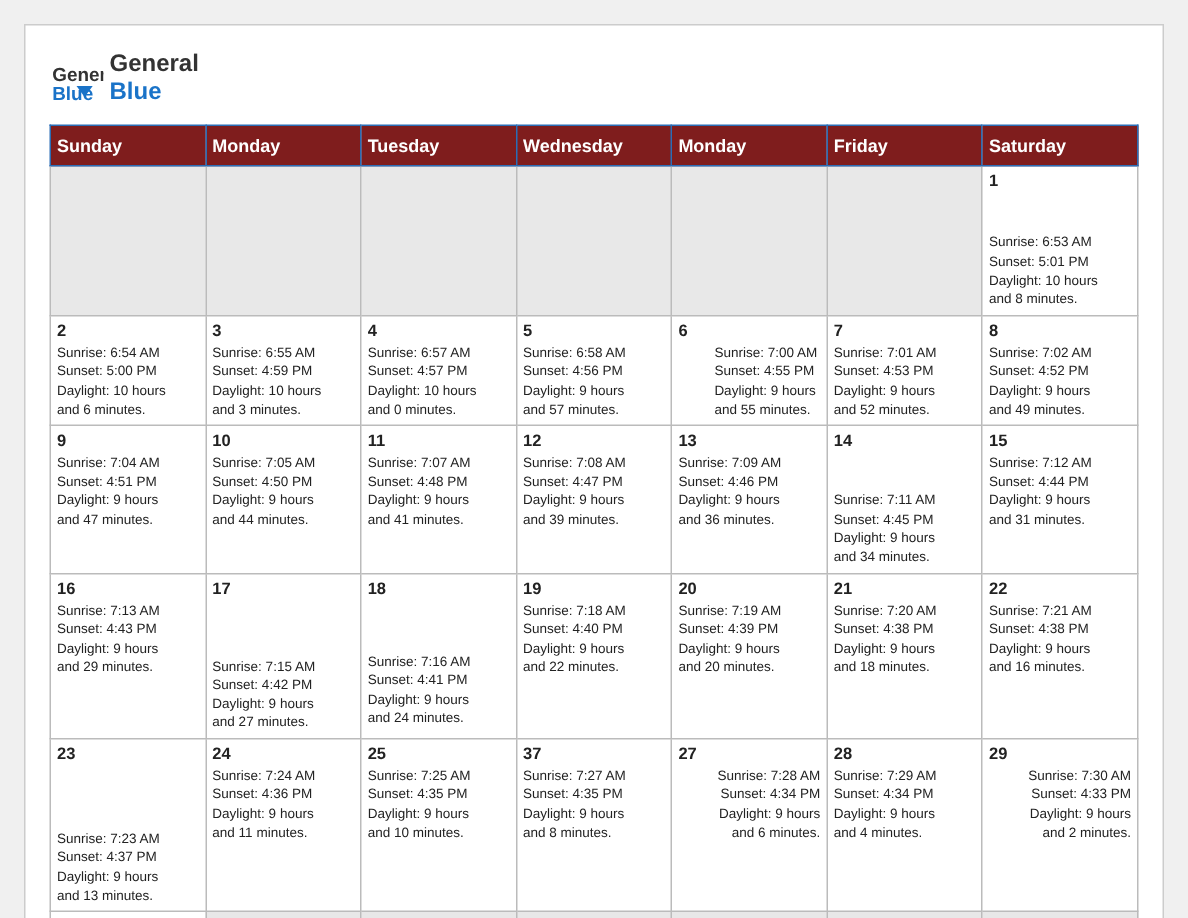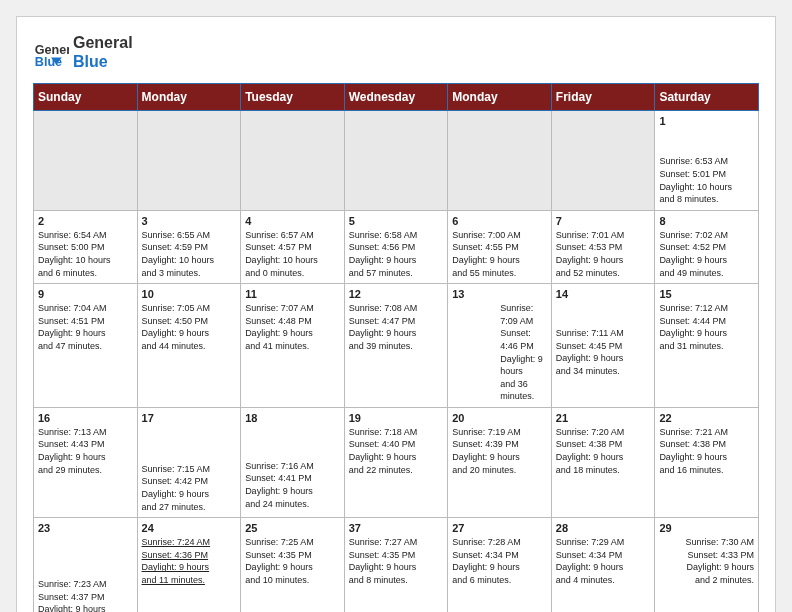--- a/index.html
+++ b/index.html
@@ -153,21 +153,21 @@
           </td>
           <td>
             <span class="day-num">5</span>
             <div class="day-info" style="white-space: pre-line;">Sunrise: 6:58 AM
 Sunset: 4:56 PM
 Daylight: 9 hours
 and 57 minutes.</div>
           </td>
           <td>
             <span class="day-num">6</span>
-            <div class="day-info" style="white-space: pre-line;">Sunrise: 7:00 AM
+            <div class="day-info" style="white-space: pre-line; margin-left: 24px;">Sunrise: 7:00 AM
 Sunset: 4:55 PM
 Daylight: 9 hours
 and 55 minutes.</div>
           </td>
           <td>
             <span class="day-num">7</span>
             <div class="day-info" style="white-space: pre-line;">Sunrise: 7:01 AM
 Sunset: 4:53 PM
 Daylight: 9 hours
 and 52 minutes.</div>
@@ -204,21 +204,21 @@
           </td>
           <td>
             <span class="day-num">12</span>
             <div class="day-info" style="white-space: pre-line;">Sunrise: 7:08 AM
 Sunset: 4:47 PM
 Daylight: 9 hours
 and 39 minutes.</div>
           </td>
           <td>
             <span class="day-num">13</span>
-            <div class="day-info" style="white-space: pre-line; margin-left: 48px;">Sunrise: 7:09 AM
+            <div class="day-info" style="white-space: pre-line;">Sunrise: 7:09 AM
 Sunset: 4:46 PM
 Daylight: 9 hours
 and 36 minutes.</div>
           </td>
           <td>
             <span class="day-num">14</span>
             <div class="day-info" style="white-space: pre-line; margin-top: 27px;">Sunrise: 7:11 AM
 Sunset: 4:45 PM
 Daylight: 9 hours
 and 34 minutes.</div>
@@ -285,42 +285,42 @@
         <tr>
           <td>
             <span class="day-num">23</span>
             <div class="day-info" style="white-space: pre-line; margin-top: 44px;">Sunrise: 7:23 AM
 Sunset: 4:37 PM
 Daylight: 9 hours
 and 13 minutes.</div>
           </td>
           <td>
             <span class="day-num">24</span>
-            <div class="day-info" style="white-space: pre-line; text-decoration: underline;">Sunrise: 7:24 AM
+            <div class="day-info" style="white-space: pre-line;">Sunrise: 7:24 AM
 Sunset: 4:36 PM
 Daylight: 9 hours
 and 11 minutes.</div>
           </td>
           <td>
             <span class="day-num">25</span>
             <div class="day-info" style="white-space: pre-line;">Sunrise: 7:25 AM
 Sunset: 4:35 PM
 Daylight: 9 hours
 and 10 minutes.</div>
           </td>
           <td>
             <span class="day-num">37</span>
             <div class="day-info" style="white-space: pre-line;">Sunrise: 7:27 AM
 Sunset: 4:35 PM
 Daylight: 9 hours
 and 8 minutes.</div>
           </td>
           <td>
             <span class="day-num">27</span>
-            <div class="day-info" style="white-space: pre-line;">Sunrise: 7:28 AM
+            <div class="day-info" style="white-space: pre-line; text-align: right;">Sunrise: 7:28 AM
 Sunset: 4:34 PM
 Daylight: 9 hours
 and 6 minutes.</div>
           </td>
           <td>
             <span class="day-num">28</span>
             <div class="day-info" style="white-space: pre-line;">Sunrise: 7:29 AM
 Sunset: 4:34 PM
 Daylight: 9 hours
 and 4 minutes.</div>

